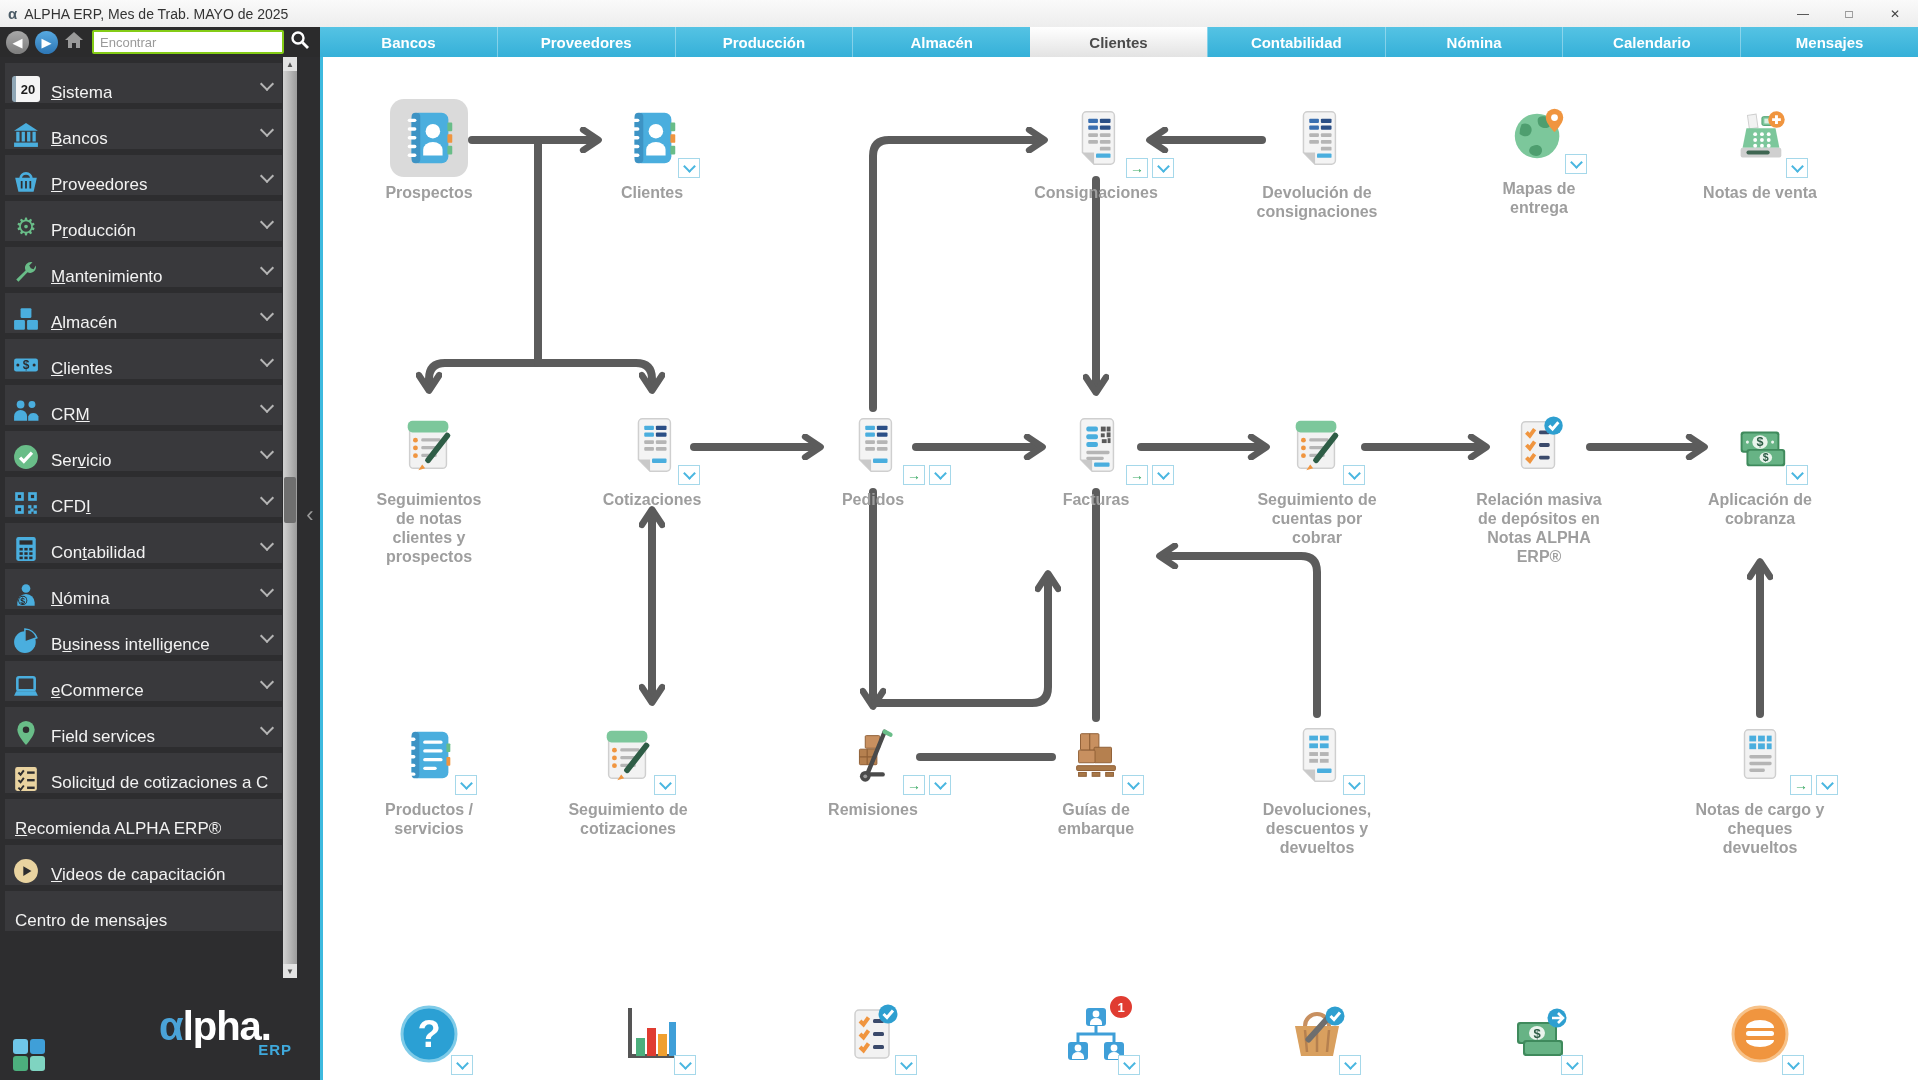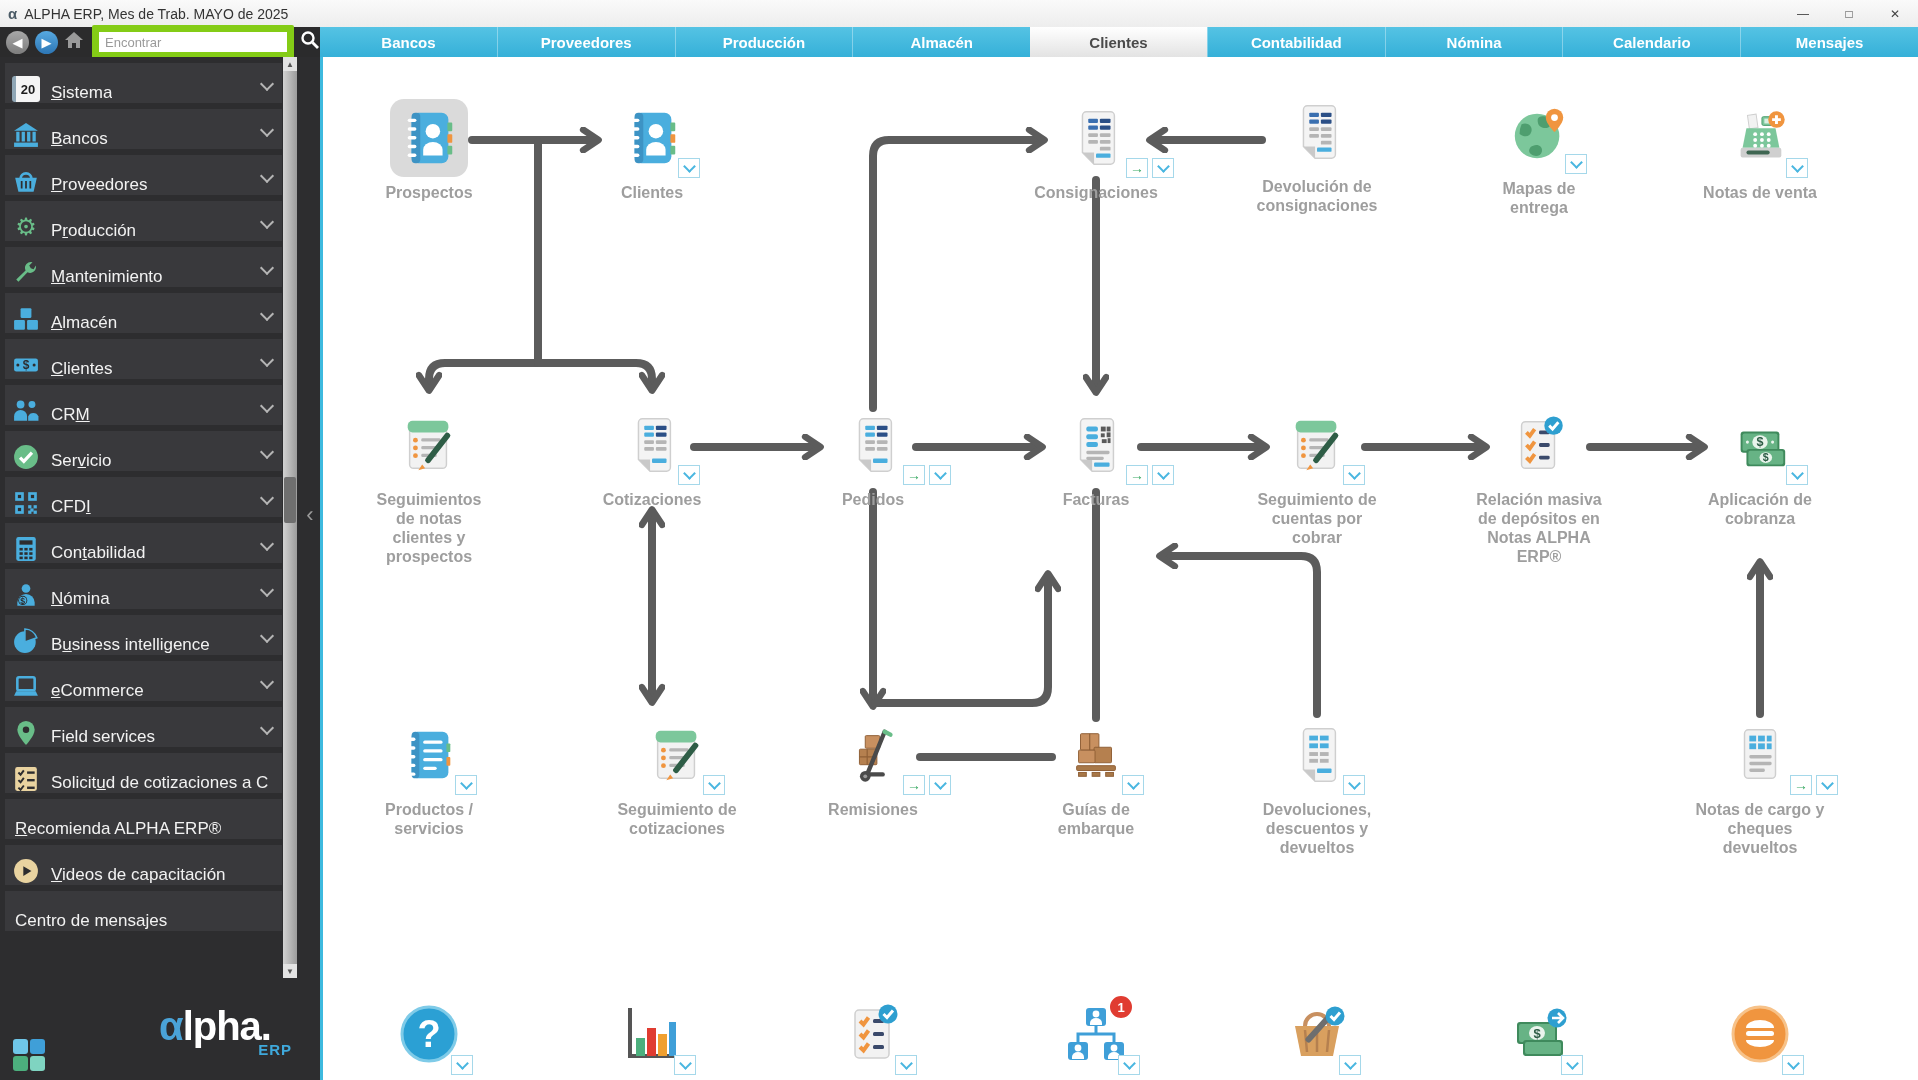--- a/index.html
+++ b/index.html
@@ -16,21 +16,21 @@
   .wb{width:46px;height:100%;display:flex;align-items:center;justify-content:center;
       color:#444;font-size:12px;cursor:default}
 
   
   #navbar{left:0;top:27px;width:320px;height:30px;background:#2b2b2c;display:flex;align-items:center}
   .navcirc{width:23px;height:23px;border-radius:50%;margin-left:6px;display:flex;align-items:center;
            justify-content:center;color:#fff;font-size:13px}
   .navcirc.back{background:linear-gradient(#a8a8a8,#7d7d7d)}
   .navcirc.fwd{background:linear-gradient(#57a9e0,#2d76b5)}
   #homeico{margin:0 4px 0 6px}
-  #searchbox{width:176px;height:20px;margin-left:4px;border:7px solid #84cc16;border-radius:2px;
+  #searchbox{width:176px;height:20px;margin-left:4px;border:2px solid #84cc16;border-radius:2px;
              font-size:13px;padding:0 6px;color:#333;font-family:"Liberation Sans",sans-serif}
   #searchbox::placeholder{color:#9a9a9a}
 
   
   #tabbar{left:320px;top:27px;width:1598px;height:30px;background:linear-gradient(#55c3e4,#35b0d8);
           display:flex}
   .tab{flex:1;display:flex;align-items:center;justify-content:center;color:#fff;font-weight:bold;
        font-size:15px;border-left:1px solid rgba(255,255,255,.35);cursor:pointer}
   .tab:first-child{border-left:none}
   .tab.active{background:linear-gradient(#ffffff,#e3e3e3);color:#4a4a4a;border-left:none}
@@ -467,21 +467,21 @@
           <rect x="36" y="41" width="11" height="4" rx="1"></rect>
         </g>
         <rect x="32" y="48" width="15" height="4.5" rx="1" fill="#4aaede"></rect>
       </svg>
   </div>
   <span class="nb g p1"></span>
   <span class="nb c p2"></span>
   <span class="nlabel" style="width:160px">Consignaciones</span>
 </div>
 
-<div class="node" style="left:1227px;top:100px">
+<div class="node" style="left:1227px;top:106px">
   <div class="nico">
     <svg width="62" height="62" viewBox="0 0 64 64">
         <path d="M22 5h25a4 4 0 0 1 4 4v46a4 4 0 0 1-4 4H30L18 47V9a4 4 0 0 1 4-4Z" fill="#f4f4f4" stroke="#cfcfcf" stroke-width="1.5"></path>
         <path d="M18 47l12 12v-12Z" fill="#c9c9c9"></path>
         <rect x="24" y="12" width="10" height="4.5" rx="1" fill="#3a6fb0"></rect>
         <rect x="36" y="12" width="11" height="4.5" rx="1" fill="#2b4f86"></rect>
         <rect x="24" y="19" width="10" height="4.5" rx="1" fill="#3a6fb0"></rect>
         <rect x="36" y="19" width="11" height="4.5" rx="1" fill="#2b4f86"></rect>
         <g fill="#b5b5b5">
           <rect x="24" y="27" width="10" height="4" rx="1"></rect>
@@ -718,21 +718,21 @@
           <rect x="26" y="44" width="14" height="3.5" rx="1.7"></rect>
         </g>
         <rect x="50" y="20" width="4" height="9" rx="1" fill="#69bd88"></rect>
         <rect x="50" y="34" width="4" height="9" rx="1" fill="#f0953f"></rect>
       </svg>
   </div>
   <span class="nb c solo"></span>
   <span class="nlabel" style="width:110px">Productos / servicios</span>
 </div>
 
-<div class="node" style="left:587px;top:723px">
+<div class="node" style="left:538px;top:723px">
   <div class="nico">
     <svg width="62" height="62" viewBox="0 0 64 64">
         <rect x="12" y="12" width="38" height="44" rx="4" fill="#f2f2f2" stroke="#cfcfcf" stroke-width="1.5"></rect>
         <rect x="10" y="7" width="42" height="12" rx="5" fill="#7cc79b"></rect>
         <g fill="#f0953f">
           <circle cx="18" cy="27" r="2.5"></circle>
           <circle cx="18" cy="35" r="2.5"></circle>
           <circle cx="18" cy="43" r="2.5"></circle>
         </g>
         <g fill="#b5b5b5">

